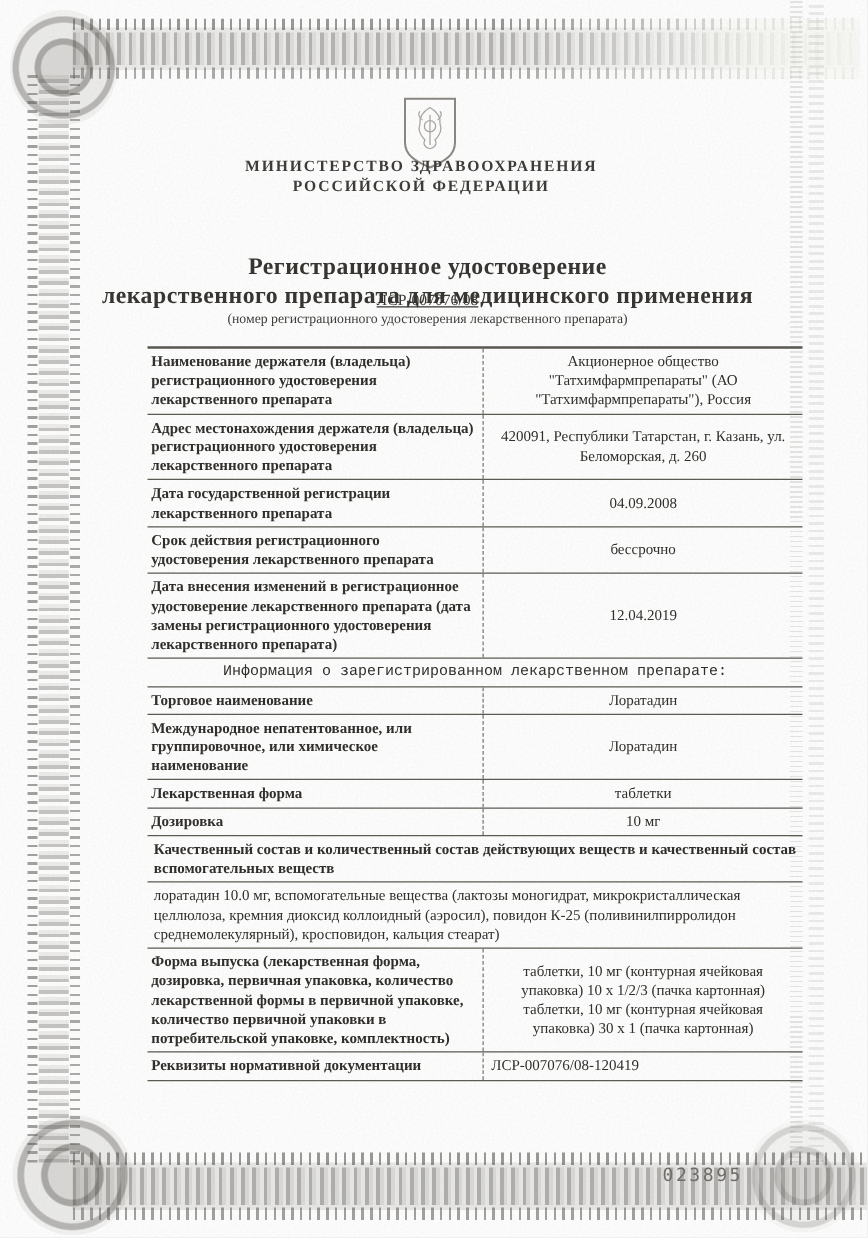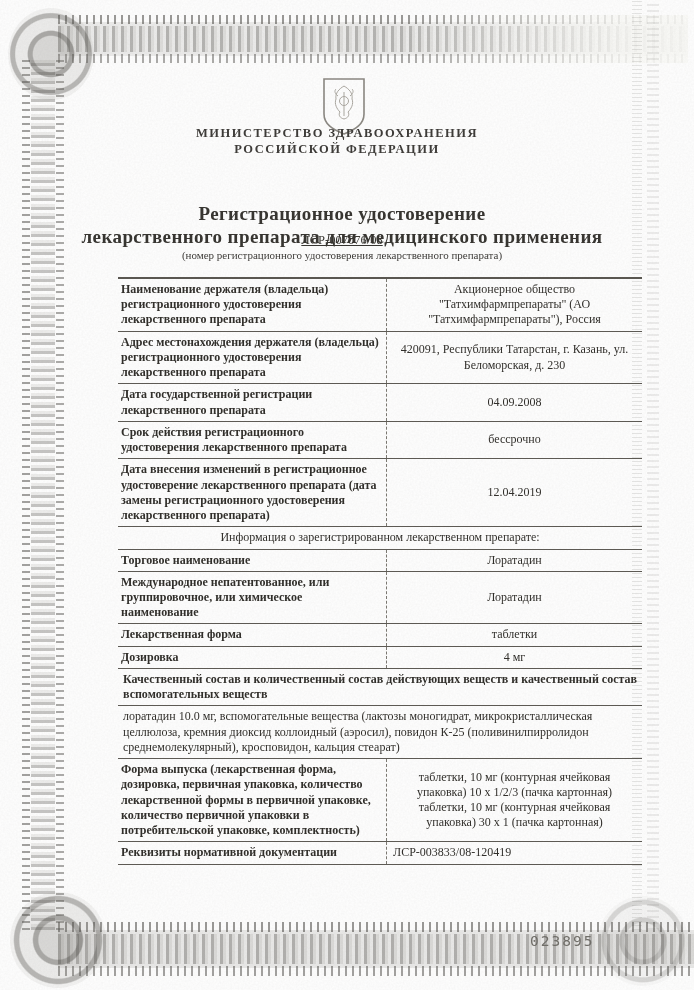--- a/index.html
+++ b/index.html
@@ -72,21 +72,21 @@
     position:absolute;left:76px;top:277px;width:524px;
     border-top:2px solid #58554f;
     font-size:12px;line-height:1.27;margin-left:42px;
   }
   .row{display:flex;border-bottom:1px solid #5b5852;}
   .cl{flex:0 0 258px;padding:3px 7px 3px 3px;font-weight:bold;display:flex;align-items:center;}
   .cr{flex:1;padding:3px 6px;display:flex;align-items:center;justify-content:center;
       text-align:center;border-left:1px dashed #7a7770;white-space:pre-line;font-family:Liberation Serif, serif;}
   .cr.left{justify-content:flex-start;text-align:center;}
   .full{padding:3px 5px;display:flex;align-items:center;}
-  .full.center{justify-content:center;text-align:left;}
+  .full.center{justify-content:center;text-align:left;font-family:Liberation Mono, monospace;}
   .full.bold{font-weight:bold;}
   .r0{min-height:44px}.r1{min-height:42px}.r2{min-height:25px}.r3{min-height:27px}
   .r4{min-height:55px}.r5{min-height:14px}.r6{min-height:17px}.r7{min-height:44px}
   .r8{min-height:16px}.r9{min-height:15px}.r10{min-height:33px}.r11{min-height:49px}
   .r12{min-height:72px}.r13{min-height:16px}
 
   .serial{position:absolute;left:530px;top:893px;
     font-family:"DejaVu Sans Mono",monospace;font-size:14.5px;letter-spacing:2px;color:#6f6d68;margin-top:40px;}
 
   .noise{position:absolute;inset:0;pointer-events:none;opacity:.09;}
@@ -128,21 +128,21 @@
 
   <div class="cert-table">
 
     <div class="row r0">
       <div class="cl">Наименование держателя (владельца) регистрационного удостоверения лекарственного препарата</div>
       <div class="cr">Акционерное общество "Татхимфармпрепараты" (АО "Татхимфармпрепараты"), Россия</div>
     </div>
 
     <div class="row r1">
       <div class="cl">Адрес местонахождения держателя (владельца) регистрационного удостоверения лекарственного препарата</div>
-      <div class="cr">420091, Республики Татарстан, г. Казань, ул. Беломорская, д. 230</div>
+      <div class="cr">420091, Республики Татарстан, г. Казань, ул. Беломорская, д. 260</div>
     </div>
 
     <div class="row r2">
       <div class="cl">Дата государственной регистрации лекарственного препарата</div>
       <div class="cr">04.09.2008</div>
     </div>
 
     <div class="row r3">
       <div class="cl">Срок действия регистрационного удостоверения лекарственного препарата</div>
       <div class="cr">бессрочно</div>
@@ -167,40 +167,40 @@
       <div class="cr">Лоратадин</div>
     </div>
 
     <div class="row r8">
       <div class="cl">Лекарственная форма</div>
       <div class="cr">таблетки</div>
     </div>
 
     <div class="row r9">
       <div class="cl">Дозировка</div>
-      <div class="cr">4 мг</div>
+      <div class="cr">10 мг</div>
     </div>
 
     <div class="row r10">
       <div class="full bold" style="flex:1">Качественный состав и количественный состав действующих веществ и качественный состав вспомогательных веществ</div>
     </div>
 
     <div class="row r11">
       <div class="full" style="flex:1">лоратадин 10.0 мг, вспомогательные вещества (лактозы моногидрат, микрокристаллическая целлюлоза, кремния диоксид коллоидный (аэросил), повидон К-25 (поливинилпирролидон среднемолекулярный), кросповидон, кальция стеарат)</div>
     </div>
 
     <div class="row r12">
       <div class="cl">Форма выпуска (лекарственная форма, дозировка, первичная упаковка, количество лекарственной формы в первичной упаковке, количество первичной упаковки в потребительской упаковке, комплектность)</div>
       <div class="cr left">таблетки, 10 мг (контурная ячейковая упаковка) 10 х 1/2/3 (пачка картонная)
 таблетки, 10 мг (контурная ячейковая упаковка) 30 х 1 (пачка картонная)</div>
     </div>
 
     <div class="row r13">
       <div class="cl">Реквизиты нормативной документации</div>
-      <div class="cr left">ЛСР-003833/08-120419</div>
+      <div class="cr left">ЛСР-007076/08-120419</div>
     </div>
 
   </div>
 
   <div class="serial">023895</div>
 
   <svg class="noise" width="694" height="990">
     <filter id="grain">
       <feTurbulence type="fractalNoise" baseFrequency="0.55" numOctaves="2" stitchTiles="stitch"></feTurbulence>
       <feColorMatrix type="matrix" values="0 0 0 0 0.25  0 0 0 0 0.24  0 0 0 0 0.22  0 0 0 0.9 0"></feColorMatrix>

